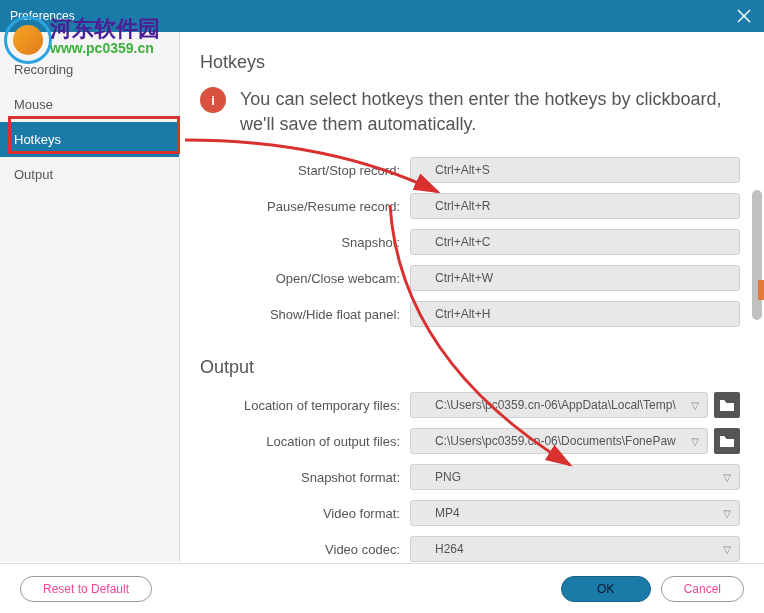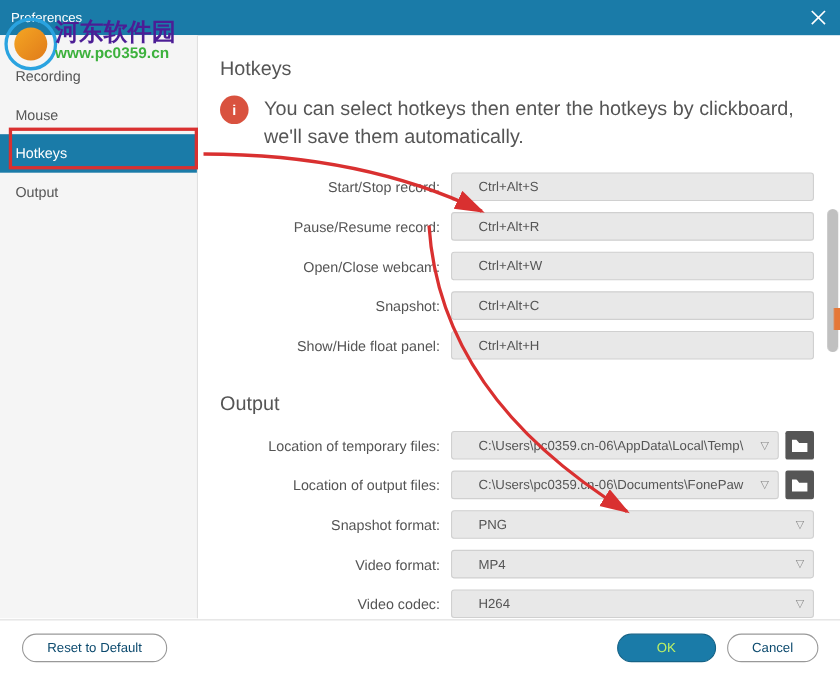--- a/index.html
+++ b/index.html
@@ -26,22 +26,22 @@
 .field-input { flex: 1; height: 26px; background: #e8e8e8; border: 1px solid #d0d0d0; border-radius: 3px; padding: 0 24px; font-size: 12px; color: #555; display: flex; align-items: center; }
 .field-select { display: flex; align-items: center; position: relative; }
 .field-select .chev { position: absolute; right: 8px; color: #888; font-size: 10px; }
 .folder-btn { width: 26px; height: 26px; background: #555; margin-left: 6px; display: flex; align-items: center; justify-content: center; border-radius: 2px; cursor: pointer; }
 .folder-btn svg { width: 16px; height: 14px; fill: #fff; }
 
 .output-section { margin-top: 30px; }
 
 .footer { position: absolute; bottom: 0; left: 0; right: 0; height: 50px; border-top: 1px solid #ddd; display: flex; align-items: center; padding: 0 20px; background: #fff; }
 .btn { height: 26px; padding: 0 22px; border-radius: 13px; font-size: 12px; display: flex; align-items: center; justify-content: center; cursor: pointer; }
-.btn-default { border: 1px solid #999; color: #0c4a6e; background: #fff; }
-.btn-primary { background: #1a7ba8; color: #bef264; border: 1px solid #156387; min-width: 90px; }
+.btn-default { border: 1px solid #999; color: #ec4899; background: #fff; }
+.btn-primary { background: #1a7ba8; color: #0f172a; border: 1px solid #156387; min-width: 90px; }
 .footer .spacer { flex: 1; }
 .footer .btn + .btn { margin-left: 10px; }
 
 .scrollbar { position: absolute; right: 2px; top: 190px; width: 10px; height: 130px; background: #c0c0c0; border-radius: 5px; }
 .sidebar-edge { position: absolute; right: 0; top: 280px; width: 6px; height: 20px; background: #e67838; }
 
 .watermark { position: absolute; left: 0; top: 12px; width: 180px; pointer-events: none; z-index: 50; }
 .watermark .logo { width: 48px; height: 48px; border-radius: 50%; border: 3px solid #2aa3e0; position: absolute; left: 4px; top: 4px; overflow: hidden; }
 .watermark .logo::before { content:""; position:absolute; left:6px; top:6px; width:30px; height:30px; background: linear-gradient(135deg,#f5a623,#e07b1a); border-radius:50%; }
 .watermark .cn { position: absolute; left: 50px; top: 2px; font-size: 22px; font-weight: bold; color: #4c1d95; white-space: nowrap; }
@@ -82,26 +82,26 @@
 
     <div class="field-row">
       <div class="field-label">Start/Stop record:</div>
       <div class="field-input">Ctrl+Alt+S</div>
     </div>
     <div class="field-row">
       <div class="field-label">Pause/Resume record:</div>
       <div class="field-input">Ctrl+Alt+R</div>
     </div>
     <div class="field-row">
+      <div class="field-label">Snapshot:</div>
+      <div class="field-input">Ctrl+Alt+C</div>
+    </div>
+    <div class="field-row">
       <div class="field-label">Open/Close webcam:</div>
       <div class="field-input">Ctrl+Alt+W</div>
-    </div>
-    <div class="field-row">
-      <div class="field-label">Snapshot:</div>
-      <div class="field-input">Ctrl+Alt+C</div>
     </div>
     <div class="field-row">
       <div class="field-label">Show/Hide float panel:</div>
       <div class="field-input">Ctrl+Alt+H</div>
     </div>
 
     <div class="output-section">
       <div class="section-title">Output</div>
 
       <div class="field-row">

